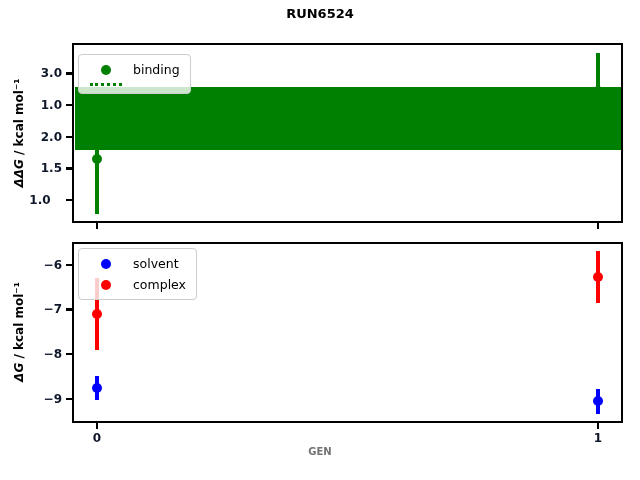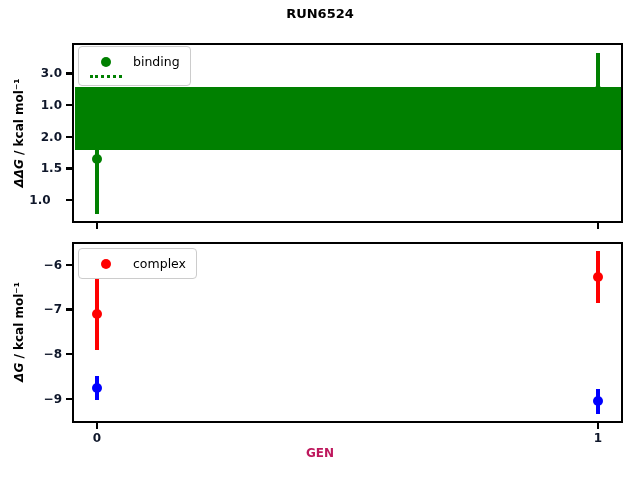--- a/index.html
+++ b/index.html
@@ -23,42 +23,42 @@
   #axes-top{left:72px;top:43px;width:551px;height:180px;}
   #axes-bottom{left:72px;top:242px;width:551px;height:181px;}
   .ylabel{
     position:absolute;
     transform:translate(-50%,-50%) rotate(-90deg);
     white-space:nowrap;
     font-size:12px;font-weight:bold;color:#000;
   }
   .xlabel{
     position:absolute;left:0;top:446px;width:640px;
-    text-align:center;font-size:12px;font-weight:bold;color:#be185d;
+    text-align:center;font-size:10px;font-weight:bold;color:#737373;
   }
   .tickmark{position:absolute;background:#000;}
   .ticklabel{
     position:absolute;font-size:12px;font-weight:bold;color:#0f172a;
     line-height:14px;
   }
   .ylab{width:44px;text-align:right;}
   .xlab{width:40px;text-align:center;}
   .band{position:absolute;}
   .ebar{position:absolute;}
   .dot{position:absolute;border-radius:50%;}
   .legend{
     position:absolute;
     background:rgba(255,255,255,0.8);
     border:1px solid #cccccc;
     border-radius:4px;
     padding:7px 10px 7px 8px;
     display:flex;flex-direction:column;gap:6px;
     z-index:10;
   }
-  #legend-top{left:78px;top:46px;text-align:right;}
+  #legend-top{left:78px;top:54px;text-align:right;}
   #legend-bottom{left:78px;top:248px;}
   .lrow{display:flex;align-items:center;gap:0;}
   .lmark{width:38px;display:flex;justify-content:center;align-items:center;flex:0 0 38px;}
   .ldot{width:10px;height:10px;border-radius:50%;display:inline-block;}
   .lline{width:32px;height:0;border-top:3px dotted #008000;display:inline-block;}
   .ltext{font-size:12.5px;color:#000;padding-left:8px;white-space:nowrap;}
   .c-green{background:#008000;}
   .c-blue{background:#0000ff;}
   .c-red{background:#ff0000;}
 </style>
@@ -123,18 +123,24 @@
     </div>
     <div class="lrow">
       <span class="lmark">
           <span class="lline"></span>
         </span>
     </div>
   </div>
     <div class="legend" id="legend-bottom">
     <div class="lrow">
       <span class="lmark">
+          <span class="ldot c-blue"></span>
+        </span>
+      <span class="ltext">solvent</span>
+    </div>
+    <div class="lrow">
+      <span class="lmark">
           <span class="ldot c-red"></span>
         </span>
       <span class="ltext">complex</span>
     </div>
   </div>
   </div>
 
 </body></html>

